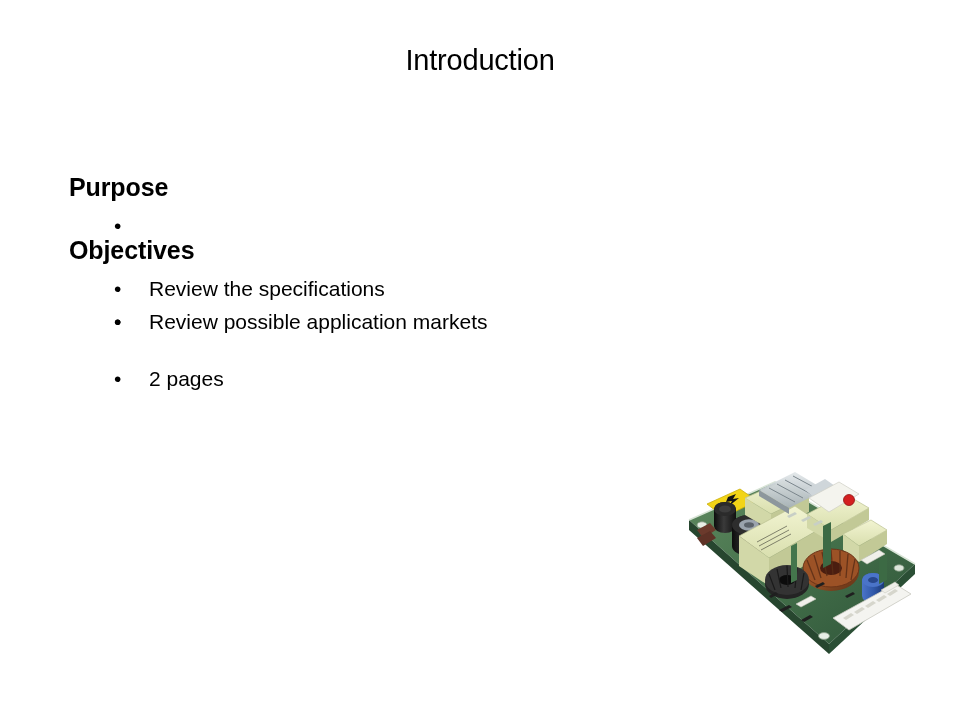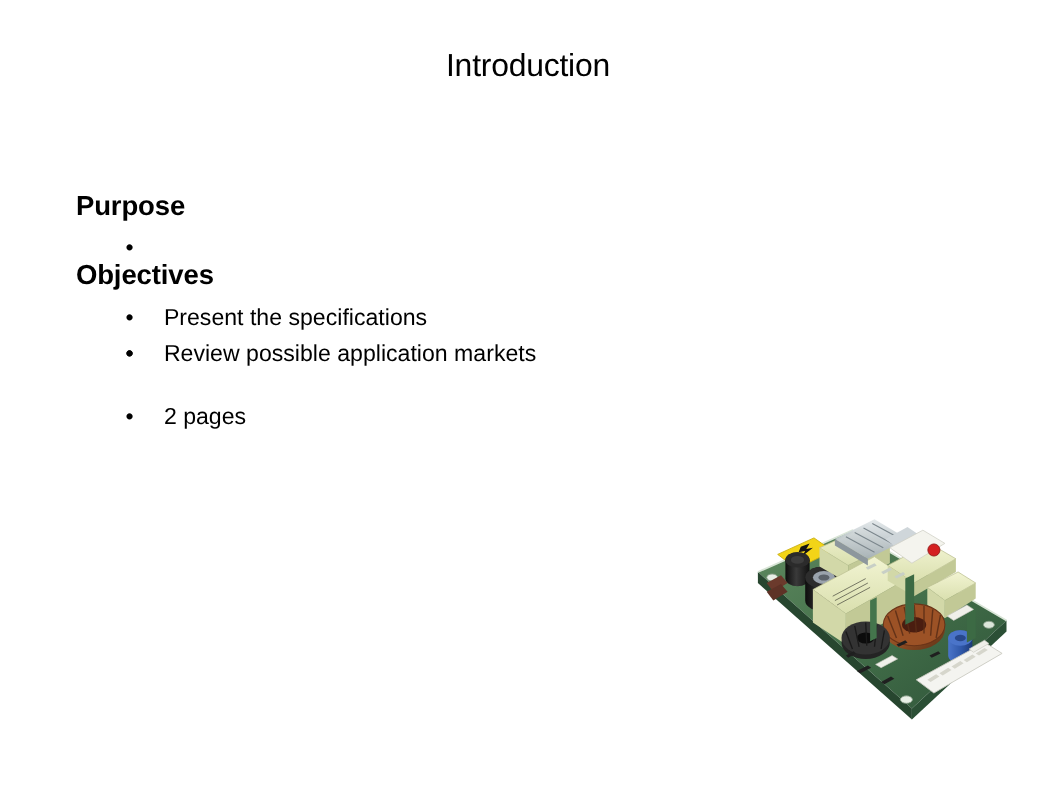--- a/index.html
+++ b/index.html
@@ -105,21 +105,21 @@
       </ul>
     </div>
 
     <div class="gap-purpose"></div>
 
     <div class="section">
       <div class="section-heading">Objectives</div>
       <ul class="bullet-list">
         <li class="bullet-item">
           <span class="bullet-dot">•</span>
-          <span>Present the specifications</span>
+          <span>Review the specifications</span>
         </li>
         <li class="bullet-item">
           <span class="bullet-dot">•</span>
         </li>
         <li class="bullet-item">
           <span class="bullet-dot">•</span>
           <span>Review possible application markets</span>
         </li>
       </ul>
     </div>

